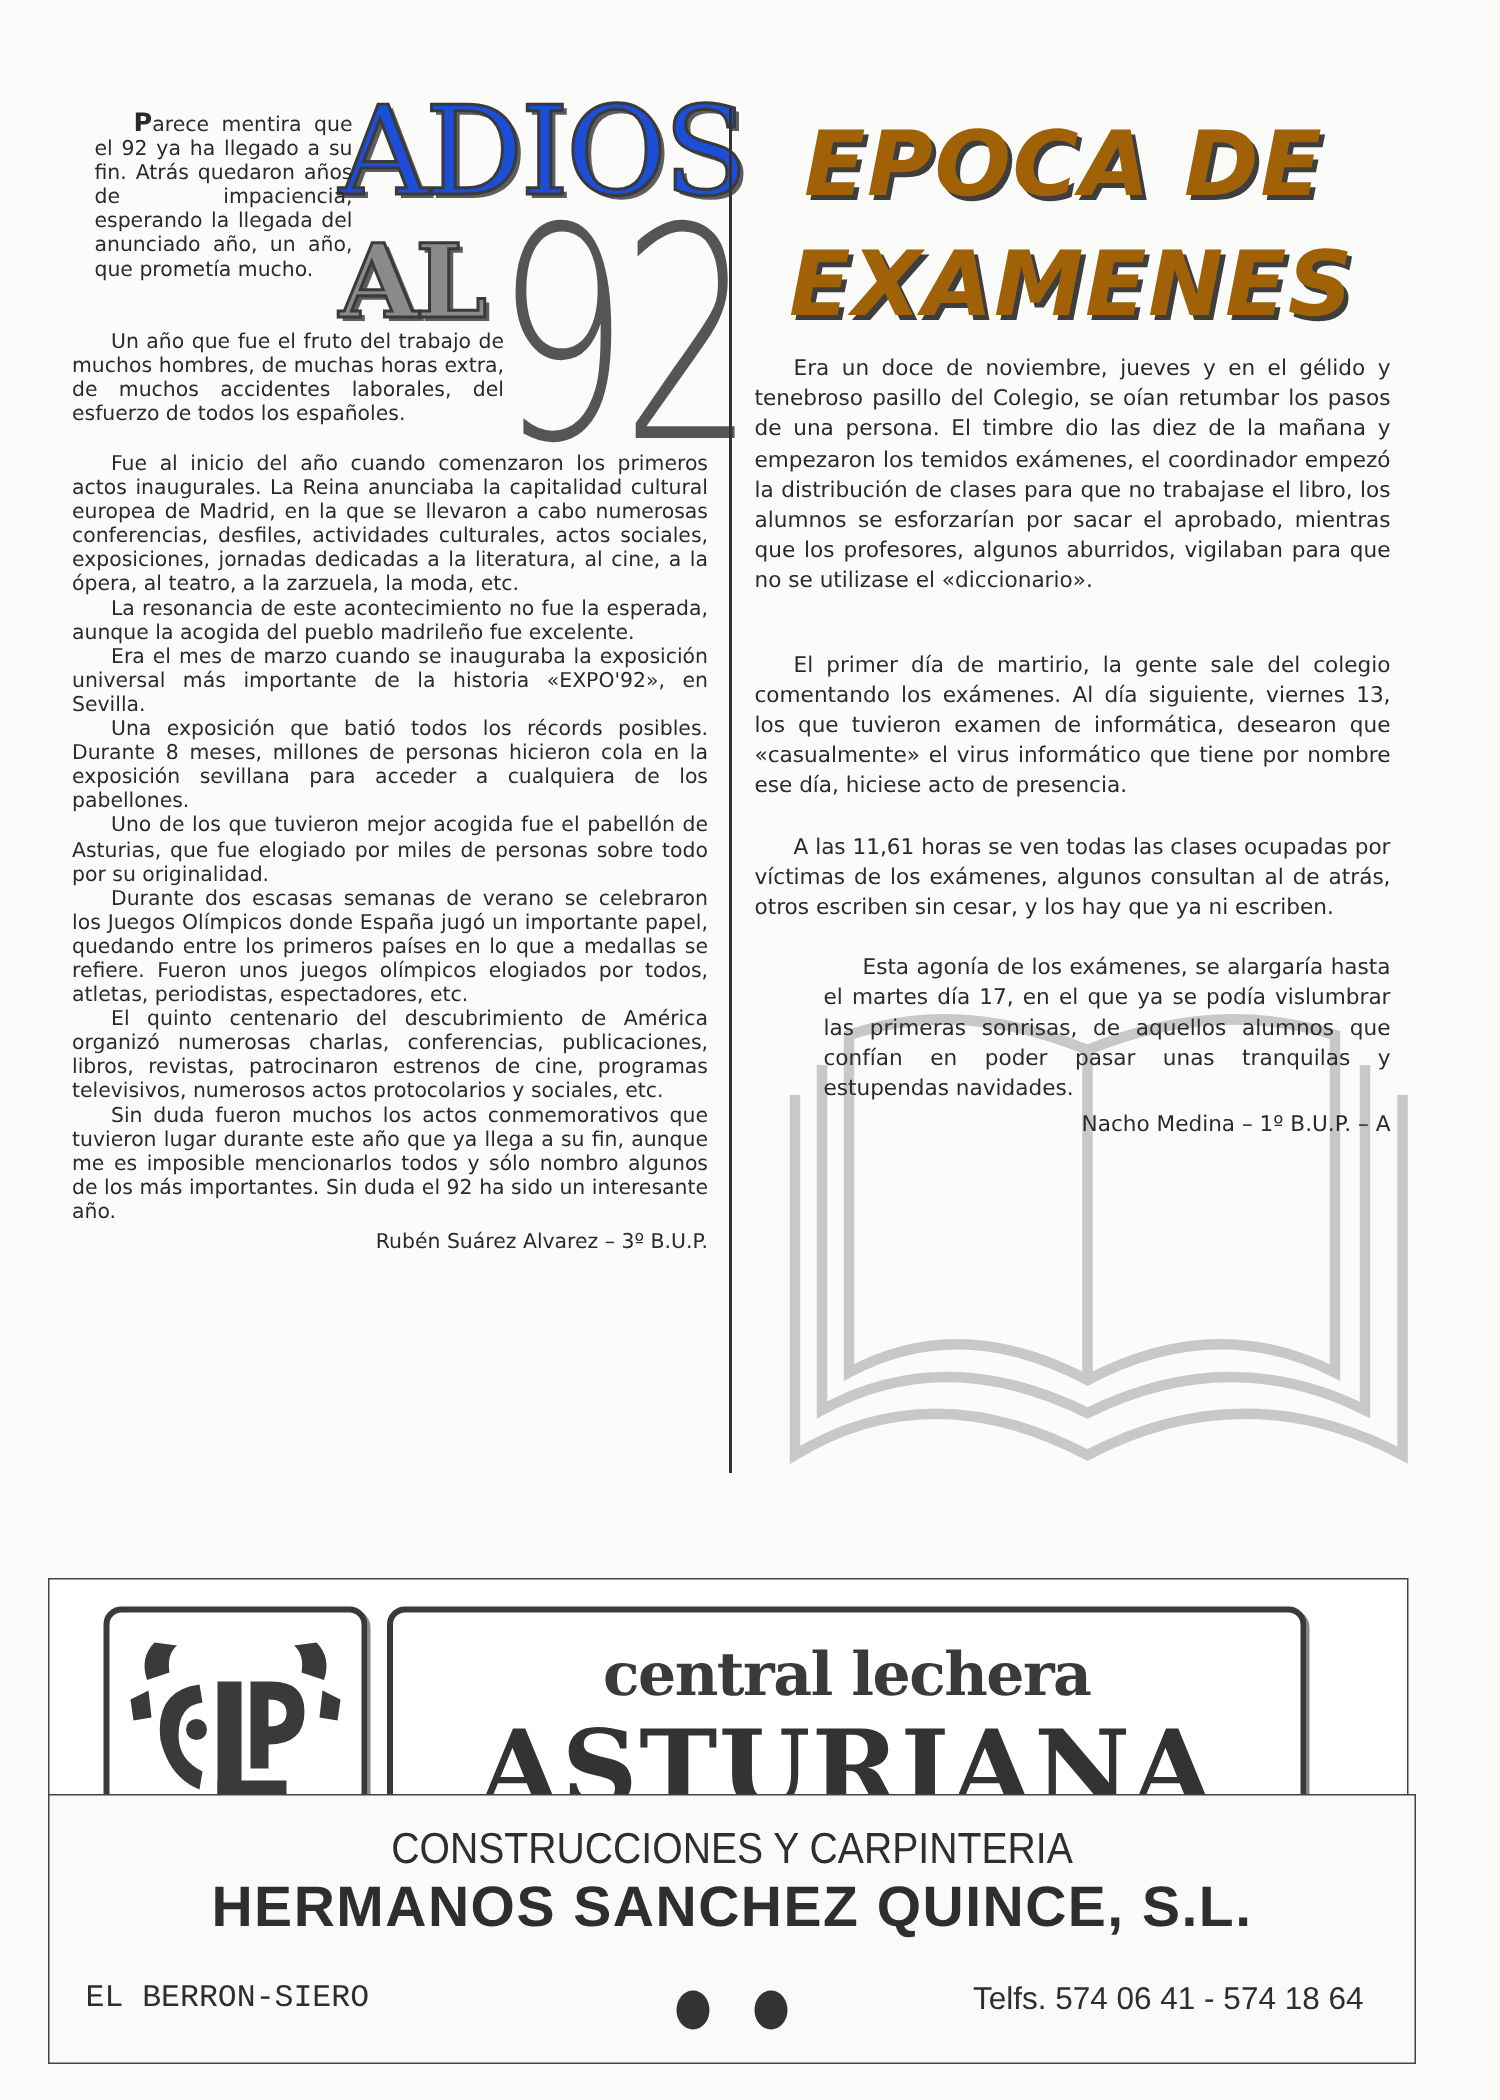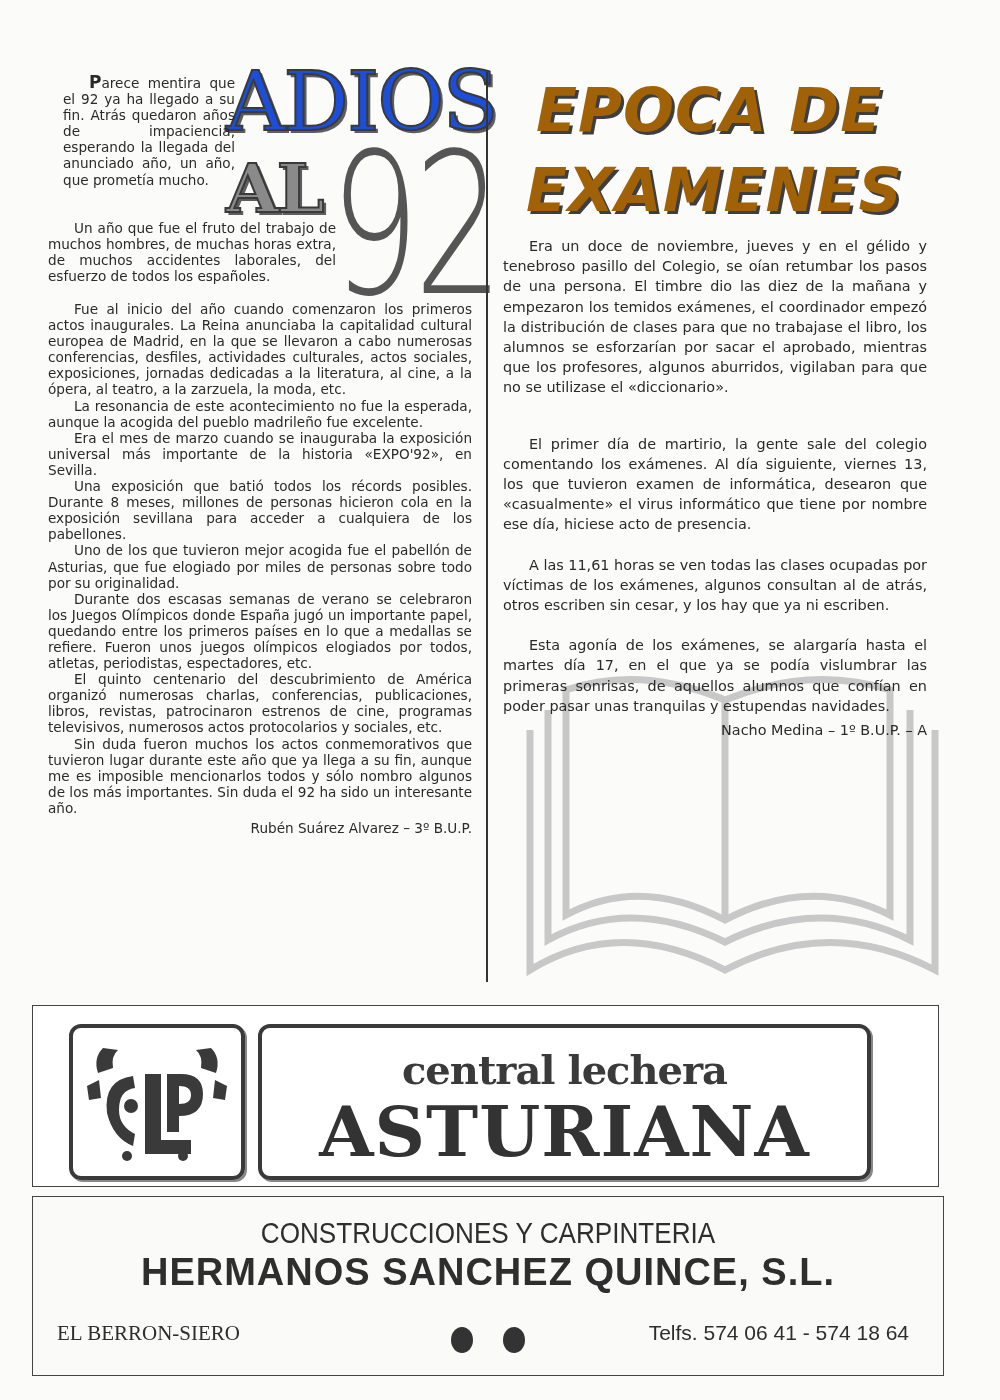--- a/index.html
+++ b/index.html
@@ -23,36 +23,36 @@
   .drop { font-weight:bold; font-size:17px; }
 
   
   .epoca { left:536px; top:70px; width:400px; font-family:"DejaVu Sans", sans-serif;
            font-weight:900; font-style:italic; font-size:60px; line-height:80px;
            color:#a16207; text-shadow:3px 3px 0 #3e3e3e; letter-spacing:1px; }
 
   .divider { left:486px; top:72px; width:1.5px; height:910px; background:#333; }
 
   
-  .ad1 { left:32px; top:1005px; width:905px; height:180px; border:1.5px solid #444; background:#fff; }
+  .ad1 { left:32px; top:1052px; width:905px; height:180px; border:1.5px solid #444; background:#fff; }
   .logo-box { left:36px; top:18px; width:168px; height:148px; border:4px solid #3a3a3a;
               border-radius:12px; box-shadow:2px 2px 0 #888; }
   .name-box { left:225px; top:18px; width:605px; height:148px; border:4px solid #3a3a3a;
               border-radius:12px; box-shadow:2px 2px 0 #888; }
   .cl-top { left:0; width:100%; top:18px; text-align:center; font-family:"DejaVu Serif", serif;
             font-weight:bold; font-size:40px; color:#3a3a3a; letter-spacing:-1px; }
   .cl-bottom { left:0; width:100%; top:62px; text-align:center; font-family:"DejaVu Serif", serif;
                font-weight:bold; font-size:70px; color:#333; letter-spacing:1px; }
 
   .ad2 { left:32px; top:1196px; width:910px; height:178px; border:1.5px solid #444; background:#fafaf8; }
   .hs-line1 { left:0; width:100%; top:20px; text-align:center; font-family:"Liberation Sans", sans-serif;
               font-size:29px; color:#2e2e2e; transform:scaleX(0.9); }
   .hs-line2 { left:0; width:100%; top:54px; text-align:center; font-family:"Liberation Sans", sans-serif;
               font-weight:bold; font-size:38px; color:#2e2e2e; letter-spacing:1px; }
-  .hs-city { left:24px; top:124px; font-family:Liberation Serif, serif; font-size:21px; color:#2e2e2e; }
+  .hs-city { left:24px; top:124px; font-family:Liberation Mono, monospace; font-size:21px; color:#2e2e2e; }
   .hs-tel  { right:34px; top:124px; font-family:"Liberation Sans", sans-serif; font-size:21px; color:#2e2e2e; }
   .dot { width:22px; height:26px; border-radius:50%; background:#333; top:130px; }
 </style>
 </head>
 <body>
 
 <div class="abs adios">ADIOS</div>
 <div class="abs al">AL</div>
 <div class="abs ninety">92</div>
 
@@ -89,21 +89,21 @@
 
 <div class="abs epoca">
   <div>EPOCA DE</div>
   <div style="margin-left:-10px;">EXAMENES</div>
 </div>
 
 <div class="abs body-text" style="left:503px; top:236px; width:424px; font-size:14.4px; line-height:20.2px;">
   <p>Era un doce de noviembre, jueves y en el gélido y tenebroso pasillo del Colegio, se oían retumbar los pasos de una persona. El timbre dio las diez de la mañana y empezaron los temidos exámenes, el coordinador empezó la distribución de clases para que no trabajase el libro, los alumnos se esforzarían por sacar el aprobado, mientras que los profesores, algunos aburridos, vigilaban para que no se utilizase el «diccionario».</p>
   <p style="margin-top:36px;">El primer día de martirio, la gente sale del colegio comentando los exámenes. Al día siguiente, viernes 13, los que tuvieron examen de informática, desearon que «casualmente» el virus informático que tiene por nombre ese día, hiciese acto de presencia.</p>
   <p style="margin-top:20px;">A las 11,61 horas se ven todas las clases ocupadas por víctimas de los exámenes, algunos consultan al de atrás, otros escriben sin cesar, y los hay que ya ni escriben.</p>
-  <p style="margin-top:20px;">Esta agonía de los exámenes, se alargaría hasta el martes día 17, en el que ya se podía vislumbrar las primeras sonrisas, de aquellos alumnos que confían en poder pasar unas tranquilas y estupendas navidades.</p>
+  <p style="margin-top:20px;margin-left:46px;">Esta agonía de los exámenes, se alargaría hasta el martes día 17, en el que ya se podía vislumbrar las primeras sonrisas, de aquellos alumnos que confían en poder pasar unas tranquilas y estupendas navidades.</p>
   <div class="sig" style="margin-top:4px; font-size:14.4px;">Nacho Medina – 1º B.U.P. – A</div>
 </div>
 
 <div class="abs ad1">
   <div class="abs logo-box">
     <svg width="168" height="148" viewBox="0 0 168 148">
       <g fill="#3a3a3a">
         <path d="M30 20 Q20 30 25 45 L40 40 Q38 28 45 22 Z"></path>
         <path d="M138 20 Q148 30 143 45 L128 40 Q130 28 123 22 Z"></path>
         <path d="M14 58 L26 52 L28 70 L16 72 Z"></path>

